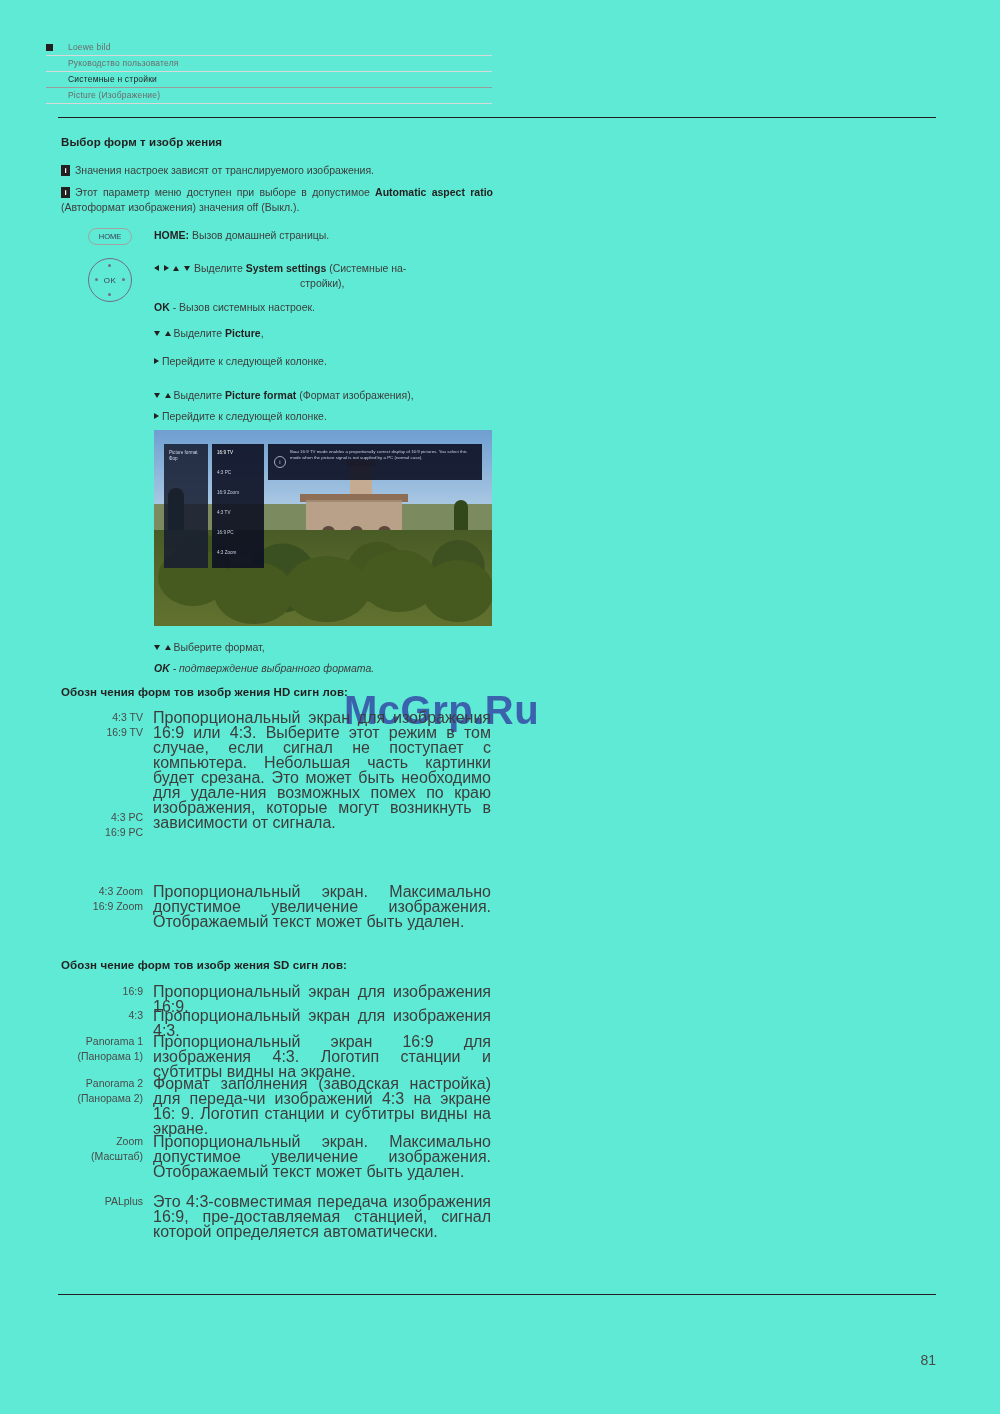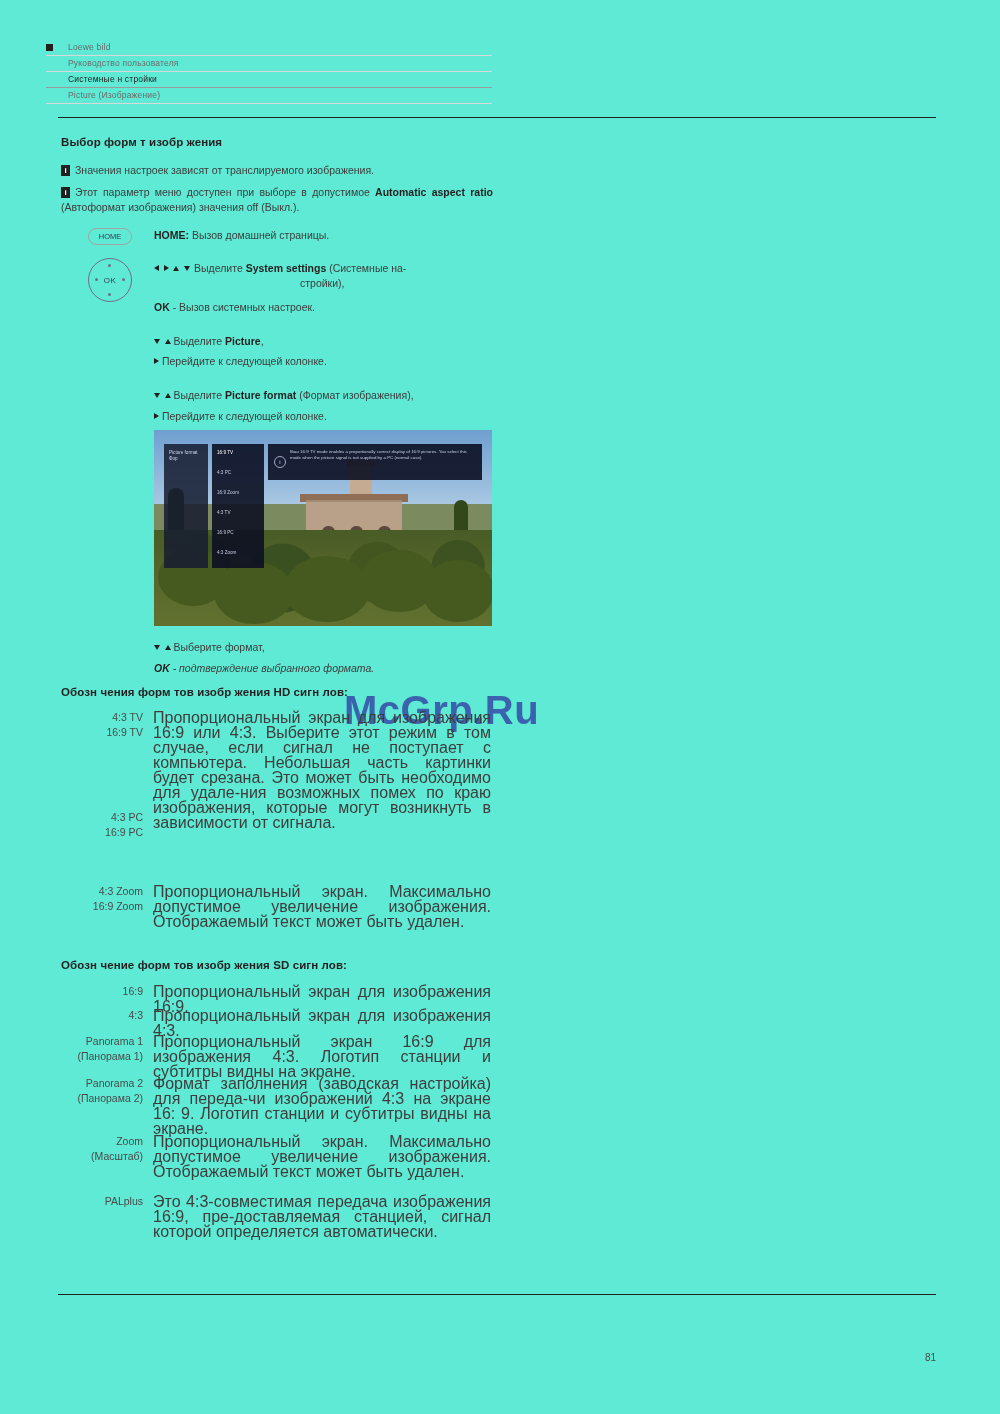--- a/index.html
+++ b/index.html
@@ -78,21 +78,21 @@
   .ovl-right .tx{position:absolute;left:22px;top:5px;width:184px;font-size:4.4px;color:#c7cee0;line-height:6.2px;}
   .ibadge{position:absolute;left:6px;top:12px;width:10px;height:10px;border:1px solid #9fa9c2;border-radius:50%;color:#c7cee0;font-size:6px;line-height:10px;text-align:center;}
 
   
   .dl{position:absolute;}
   .dl .row{position:relative;}
   .term{position:absolute;right:0;text-align:right;font-size:10.5px;color:#4a4a4a;line-height:15px;}
   .desc{position:absolute;font-size:16px;color:#3d3d3d;line-height:15px;text-align:justify;}
 
   .watermark{position:absolute;left:344px;top:688px;font-size:40px;font-weight:bold;color:#3b63ad;letter-spacing:.5px;}
-  .pageno{position:absolute;right:64px;top:1352px;font-size:10px;color:#4a4a4a;}
+  .pageno{position:absolute;right:64px;top:1352px;font-size:14px;color:#4a4a4a;}
 </style>
 </head>
 <body>
 
 <div class="page">
 
   <div class="crumbs">
     <div class="crumb first">
       <span class="sqmark"></span>
       <span>Loewe bild</span>
@@ -139,21 +139,21 @@
     <span>Выделите</span>
     <span class="bold">System  settings</span><span> (Системные на-</span>
   </div>
   <div class="line" style="left:300px;top:276px;">
     <span>стройки),</span>
   </div>
   <div class="line" style="left:154px;top:300px;width:330px;">
     <span class="bold">OK</span><span> - Вызов системных настроек.</span>
   </div>
 
-  <div class="line" style="left:154px;top:334px;">
+  <div class="line" style="left:154px;top:326px;">
     <span class="arrows"><span class="tri tri-d"></span> <span class="tri tri-u"></span></span>
     <span>Выделите </span><span class="bold">Picture</span><span>,</span>
   </div>
   <div class="line" style="left:154px;top:354px;">
     <span class="tri tri-r"></span>
     <span>Перейдите к следующей колонке.</span>
   </div>
 
   <div class="line" style="left:154px;top:388px;">
     <span class="arrows"><span class="tri tri-d"></span> <span class="tri tri-u"></span></span>

